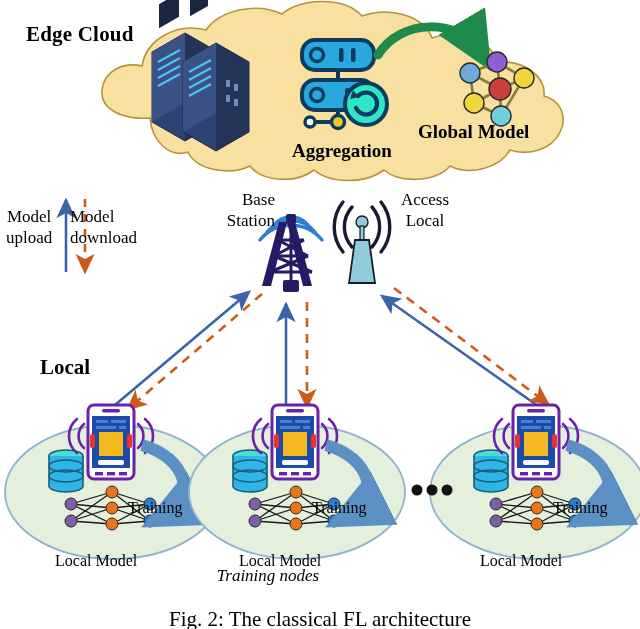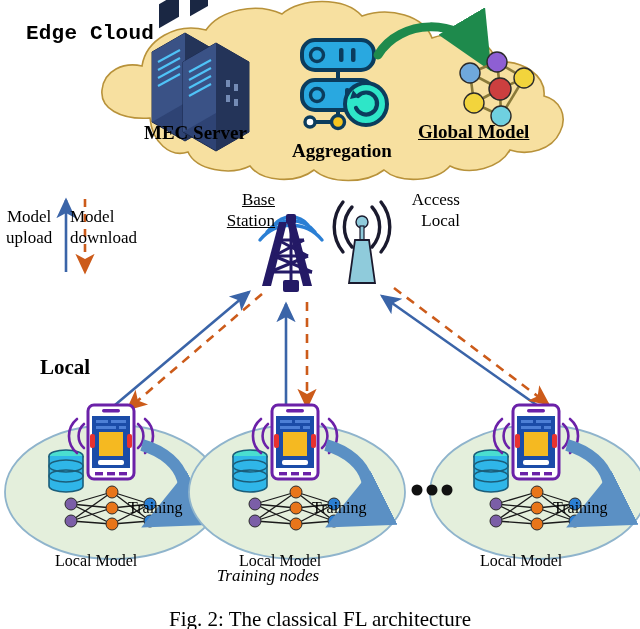--- a/index.html
+++ b/index.html
@@ -3,28 +3,28 @@
 <meta charset="utf-8">
 <style>
   html,body{margin:0;padding:0;background:#ffffff;}
   body{width:640px;height:629px;position:relative;overflow:hidden;
        font-family:"Liberation Serif",serif;color:#000;}
   .stage{position:absolute;inset:0;}
   svg.layer{position:absolute;left:0;top:0;width:640px;height:629px;overflow:visible;}
   .lbl{position:absolute;white-space:nowrap;font-family:"Liberation Serif",serif;}
   .bold{font-weight:bold;}
   .ital{font-style:italic;}
-  #edge-cloud-label{left:26px;top:22px;font-size:21px;letter-spacing:.2px;font-family:Liberation Mono, monospace;}
+  #edge-cloud-label{left:26px;top:22px;font-size:21px;letter-spacing:.2px;}
   #mec-label{left:144px;top:122px;font-size:19px;}
   #agg-label{left:292px;top:140px;font-size:19px;}
-  #global-label{left:418px;top:121px;font-size:19px;text-decoration:underline;}
+  #global-label{left:418px;top:121px;font-size:19px;}
   #upload-label{left:6px;top:206px;font-size:17px;line-height:21px;text-align:center;}
   #download-label{left:70px;top:206px;font-size:17px;line-height:21px;text-align:left;}
-  #bs-label{left:213px;top:189px;font-size:17px;line-height:21px;text-align:right;width:62px;text-decoration:underline;}
-  #ap-label{left:390px;top:189px;font-size:17px;line-height:21px;text-align:right;width:70px;}
+  #bs-label{left:213px;top:189px;font-size:17px;line-height:21px;text-align:right;width:62px;}
+  #ap-label{left:390px;top:189px;font-size:17px;line-height:21px;text-align:center;width:70px;}
   #local-devices-label{left:28px;top:355px;font-size:21px;line-height:25px;margin-left:12px;}
   #training-nodes-label{left:0;top:566px;width:536px;text-align:center;font-size:17px;}
   #fig-caption{left:0;top:607px;width:640px;text-align:center;font-size:21px;}
   .tr-train{position:absolute;font-size:16px;margin-top:21px;}
   .tr-local{position:absolute;font-size:16px;margin-top:16px;}
 </style>
 </head>
 <body>
 
 <div class="stage">
@@ -392,21 +392,20 @@
 
     <g fill="#111">
       <circle cx="417" cy="490" r="5.5"></circle>
       <circle cx="432" cy="490" r="5.5"></circle>
       <circle cx="447" cy="490" r="5.5"></circle>
     </g>
   </svg>
 
   <div class="lbl bold" id="edge-cloud-label">Edge Cloud</div>
 
-  <div class="lbl bold" id="mec-label">MEC Server</div>
 
   <div class="lbl bold" id="agg-label">Aggregation</div>
 
   <div class="lbl bold" id="global-label">Global Model</div>
 
   <div class="lbl" id="upload-label">
     <div>Model</div>
     <div>upload</div>
   </div>
 

